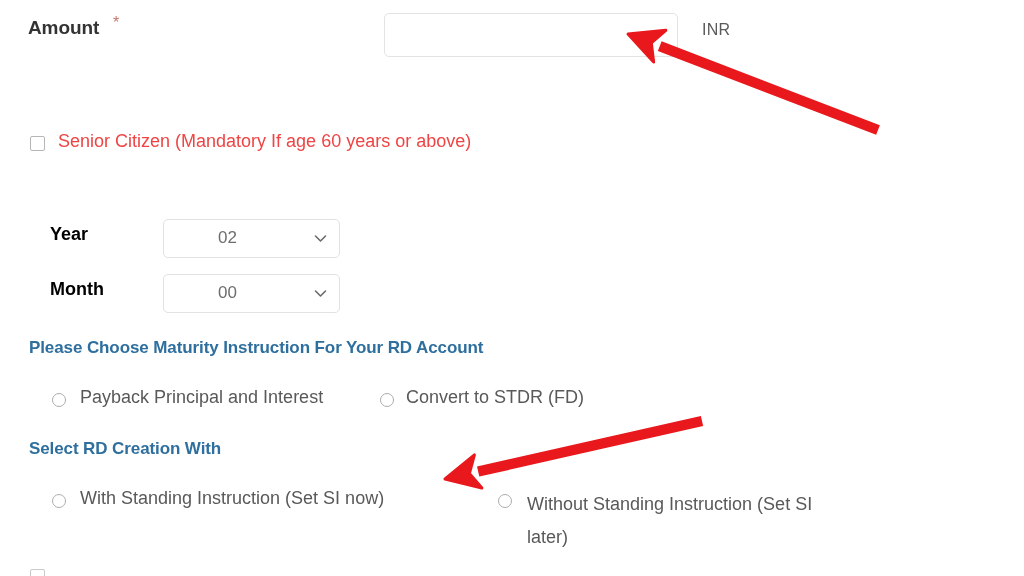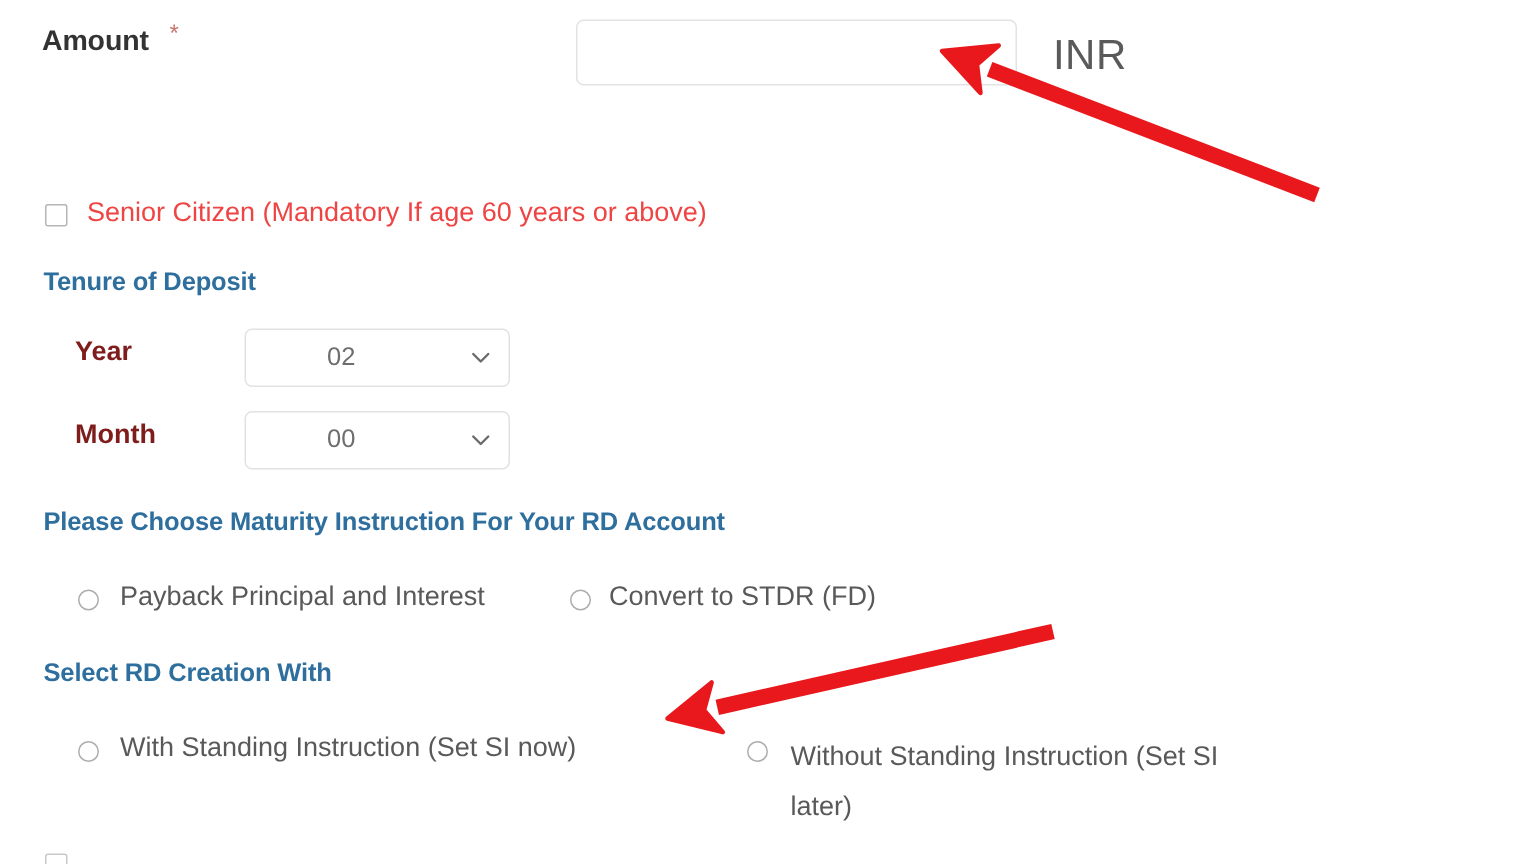--- a/index.html
+++ b/index.html
@@ -52,21 +52,21 @@
     background: #ffffff;
     font-family: "Liberation Sans", "DejaVu Sans", sans-serif;
     font-size: 16px;
     color: #555;
     padding: 0 12px;
     outline: none;
   }
   .currency-label {
     position: absolute;
     left: 702px; top: 21px;
-    font-size: 28px;
+    font-size: 16px;
     color: #5a5a5a;
     letter-spacing: 0.3px;
   }
 
   
   .senior-row {
     position: absolute;
     left: 0; top: 131px;
     width: 1024px; height: 30px;
   }
@@ -102,21 +102,21 @@
   }
   #head-tenure   { left: 29px; top: 178px; }
   #head-maturity { left: 29px; top: 338px; }
   #head-mode     { left: 29px; top: 439px; }
 
   
   .tenure-label {
     position: absolute;
     font-size: 18px;
     font-weight: bold;
-    color: #7f1d1d;
+    color: #000000;
     white-space: nowrap;
   }
   #label-year  { left: 50px; top: 224px; }
   #label-month { left: 50px; top: 279px; }
 
   .sel-wrap {
     position: absolute;
     width: 177px; height: 39px;
   }
   #wrap-year  { left: 163px; top: 219px; }
@@ -220,21 +220,20 @@
     <span class="req-star">*</span>
     <input class="amount-input" type="text" placeholder="" style="">
     <span class="currency-label">INR</span>
   </div>
 
   <div class="senior-row">
     <input class="cb" type="checkbox" style="">
     <span class="senior-text">Senior Citizen (Mandatory If age 60 years or above)</span>
   </div>
 
-  <div class="section-head" id="head-tenure">Tenure of Deposit</div>
 
   <div class="tenure-label" id="label-year">Year</div>
 
   <div class="sel-wrap" id="wrap-year">
     <div class="sel-box"></div>
     <div class="sel-value">02</div>
     <span class="chevron">
       <svg width="13" height="13" viewBox="0 0 13 13">
         <path d="M1.5 4 L6.5 9 L11.5 4" fill="none" stroke="#6b6b6b" stroke-width="1.6" stroke-linecap="round" stroke-linejoin="round"></path>
       </svg>

